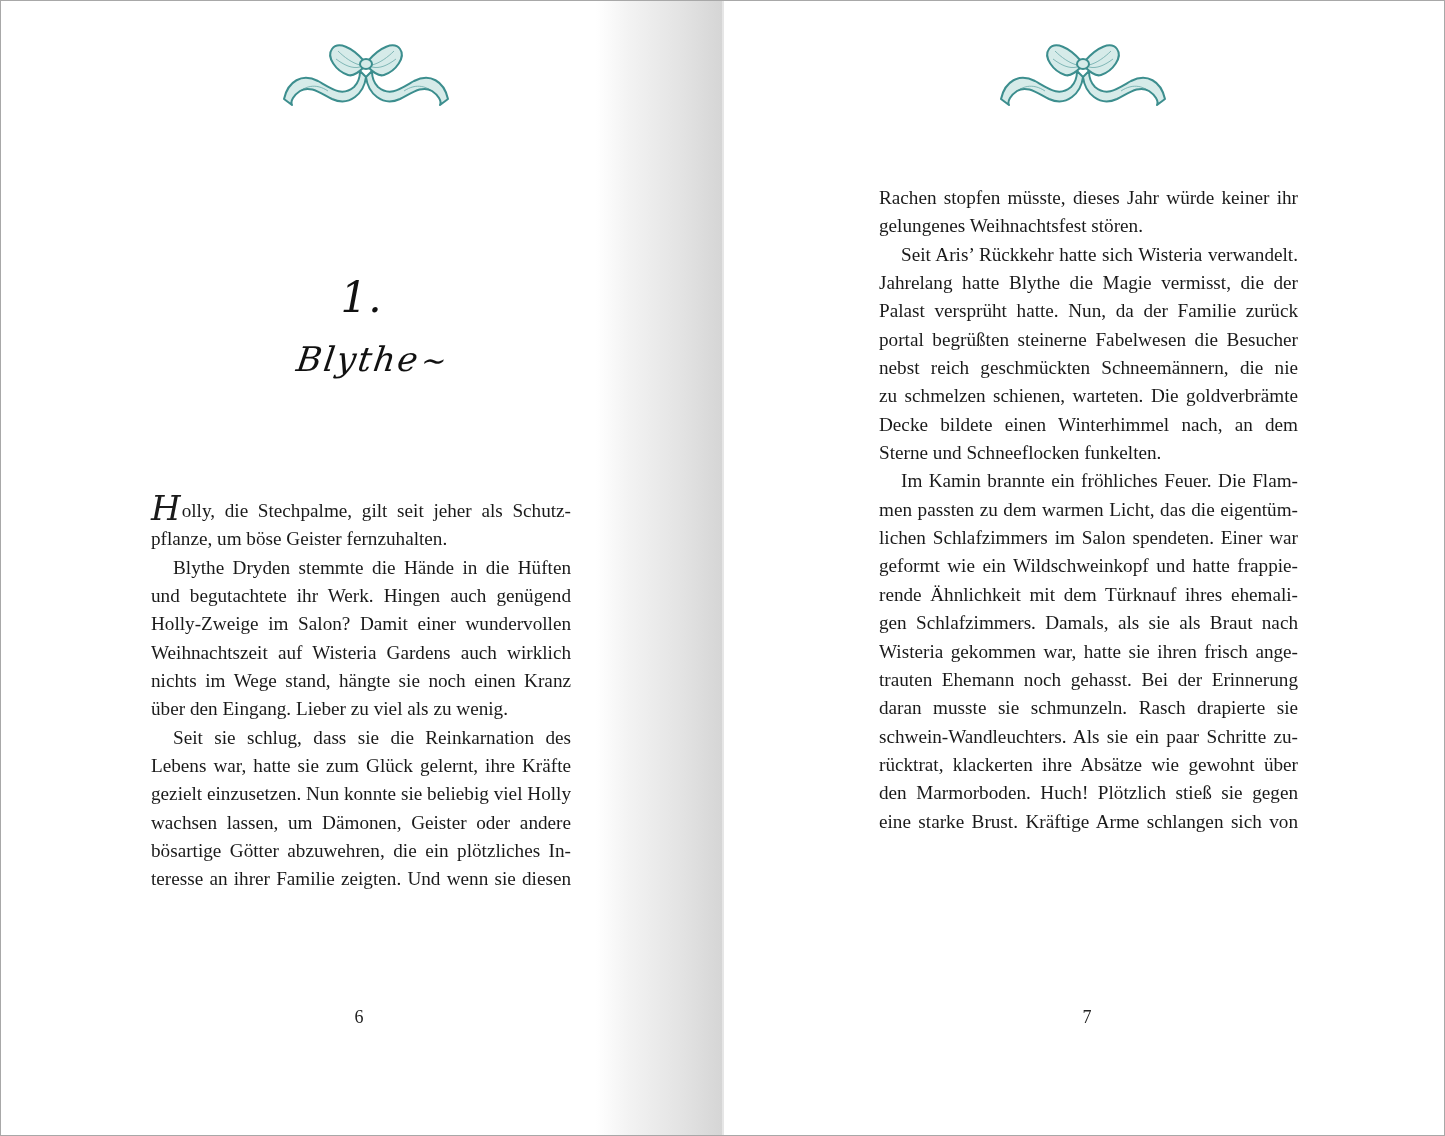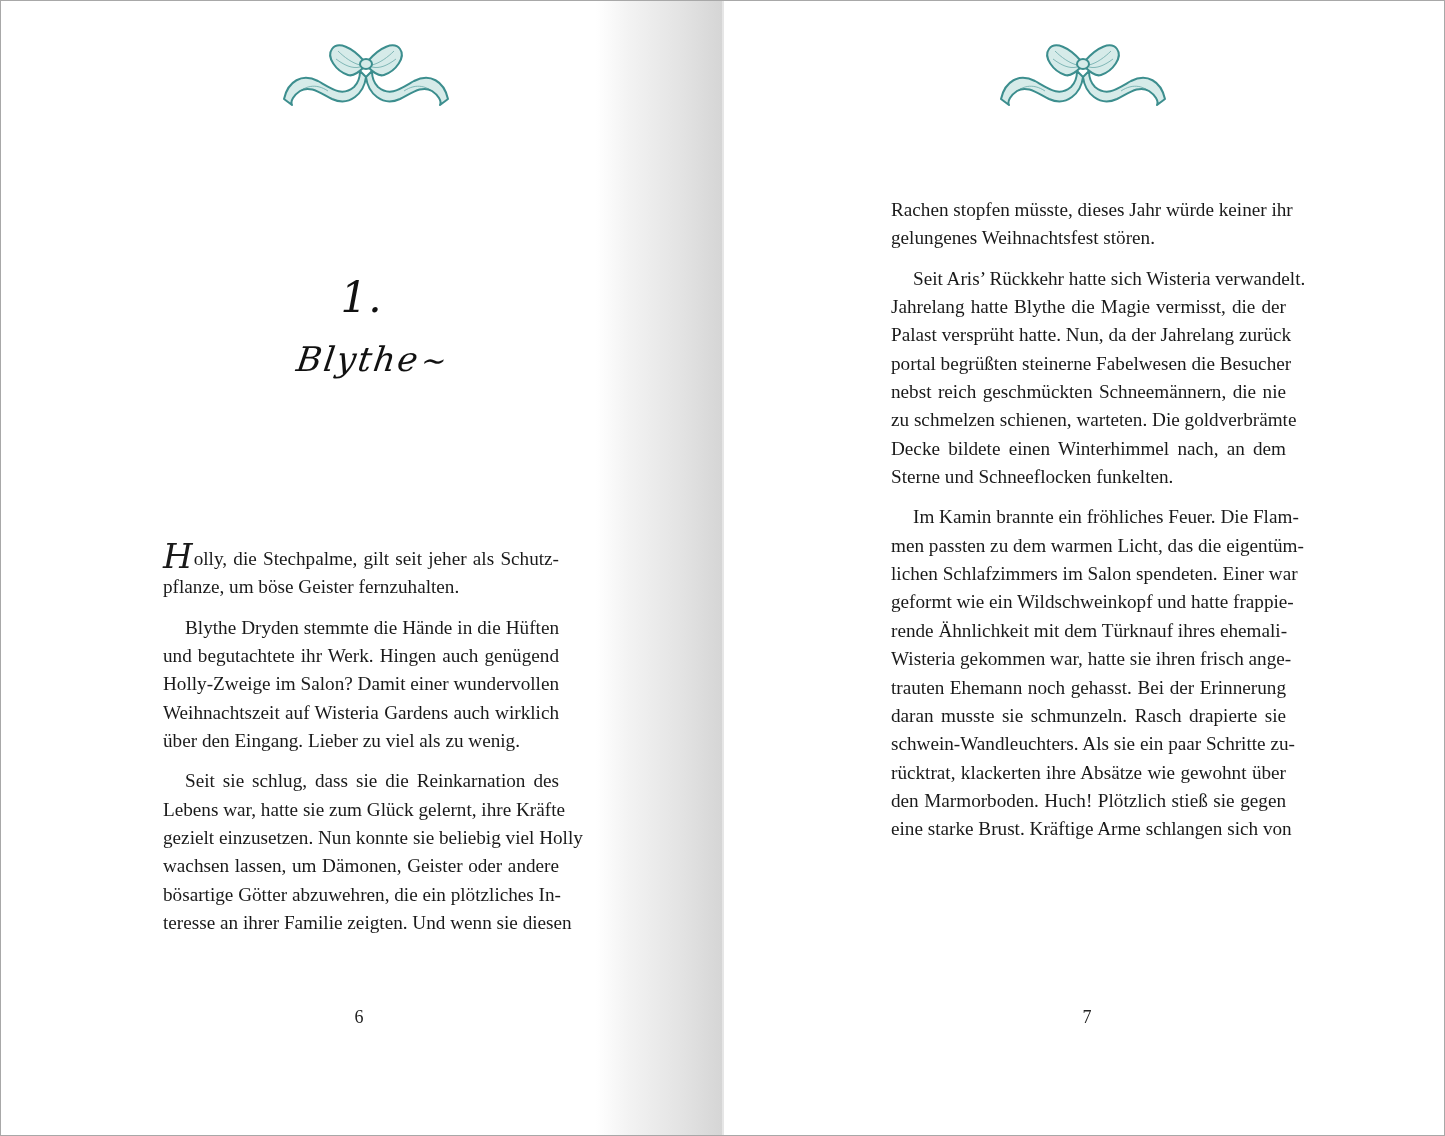--- a/index.html
+++ b/index.html
@@ -34,23 +34,23 @@
       color: #111; letter-spacing: 2px; transform: skewX(-8deg);
     }
     .chapter-title .swash { font-size: 30px; margin-left: 2px; }
 
     .body-text {
       position: absolute; width: 420px;
       font-family: "Liberation Serif", serif; font-size: 19.2px;
       line-height: 28.35px; color: #1a1a1a; text-align: justify;
       hyphens: manual;
     }
-    .page-left .body-text { left: 150px; top: 532px; }
+    .page-left .body-text { left: 150px; top: 496px; }
     .page-right .body-text { left: 155px; top: 183px; width: 419px; }
-    .body-text p { margin: 12px; }
+    .body-text p { margin: 0; }
     .body-text p.cont { text-indent: 0; }
     .dropcap {
       font-family: "DejaVu Serif", serif; font-style: italic; font-size: 34px;
       line-height: 20px; vertical-align: -3px; margin-right: 1px;
     }
     .line { display: block; text-align: justify; text-align-last: justify; white-space: nowrap; }
     .line.last { text-align-last: left; }
 
     .page-number {
       position: absolute; top: 1006px; width: 40px; text-align: center;
@@ -93,20 +93,21 @@
     <div class="body-text">
       <p class="cont">
         <span class="line"><span class="dropcap">H</span><span>olly, die Stechpalme, gilt seit jeher als Schutz-</span></span>
         <span class="line last">pflanze, um böse Geister fernzuhalten.</span>
       </p>
       <p>
         <span class="line" style="padding-left:22px">Blythe Dryden stemmte die Hände in die Hüften</span>
         <span class="line">und begutachtete ihr Werk. Hingen auch genügend</span>
         <span class="line">Holly-Zweige im Salon? Damit einer wundervollen</span>
         <span class="line">Weihnachtszeit auf Wisteria Gardens auch wirklich</span>
+        <span class="line">nichts im Wege stand, hängte sie noch einen Kranz</span>
         <span class="line last">über den Eingang. Lieber zu viel als zu wenig.</span>
       </p>
       <p>
         <span class="line" style="padding-left:22px">Seit sie schlug, dass sie die Reinkarnation des</span>
         <span class="line">Lebens war, hatte sie zum Glück gelernt, ihre Kräfte</span>
         <span class="line">gezielt einzusetzen. Nun konnte sie beliebig viel Holly</span>
         <span class="line">wachsen lassen, um Dämonen, Geister oder andere</span>
         <span class="line">bösartige Götter abzuwehren, die ein plötzliches In-</span>
         <span class="line">teresse an ihrer Familie zeigten. Und wenn sie diesen</span>
       </p>
@@ -137,33 +138,34 @@
     </svg>
 
     <div class="body-text">
       <p class="cont">
         <span class="line">Rachen stopfen müsste, dieses Jahr würde keiner ihr</span>
         <span class="line last">gelungenes Weihnachtsfest stören.</span>
       </p>
       <p>
         <span class="line" style="padding-left:22px">Seit Aris’ Rückkehr hatte sich Wisteria verwandelt.</span>
         <span class="line">Jahrelang hatte Blythe die Magie vermisst, die der</span>
-        <span class="line">Palast versprüht hatte. Nun, da der Jahrelang zurück</span>
+        <span class="line">Palast versprüht hatte. Nun, da der Familie zurück</span>
         <span class="line">portal begrüßten steinerne Fabelwesen die Besucher</span>
         <span class="line">nebst reich geschmückten Schneemännern, die nie</span>
         <span class="line">zu schmelzen schienen, warteten. Die goldverbrämte</span>
         <span class="line">Decke bildete einen Winterhimmel nach, an dem</span>
         <span class="line last">Sterne und Schneeflocken funkelten.</span>
       </p>
       <p>
         <span class="line" style="padding-left:22px">Im Kamin brannte ein fröhliches Feuer. Die Flam-</span>
         <span class="line">men passten zu dem warmen Licht, das die eigentüm-</span>
         <span class="line">lichen Schlafzimmers im Salon spendeten. Einer war</span>
         <span class="line">geformt wie ein Wildschweinkopf und hatte frappie-</span>
         <span class="line">rende Ähnlichkeit mit dem Türknauf ihres ehemali-</span>
+        <span class="line">gen Schlafzimmers. Damals, als sie als Braut nach</span>
         <span class="line">Wisteria gekommen war, hatte sie ihren frisch ange-</span>
         <span class="line">trauten Ehemann noch gehasst. Bei der Erinnerung</span>
         <span class="line">daran musste sie schmunzeln. Rasch drapierte sie</span>
         <span class="line">schwein-Wandleuchters. Als sie ein paar Schritte zu-</span>
         <span class="line">rücktrat, klackerten ihre Absätze wie gewohnt über</span>
         <span class="line">den Marmorboden. Huch! Plötzlich stieß sie gegen</span>
         <span class="line">eine starke Brust. Kräftige Arme schlangen sich von</span>
       </p>
     </div>
 

